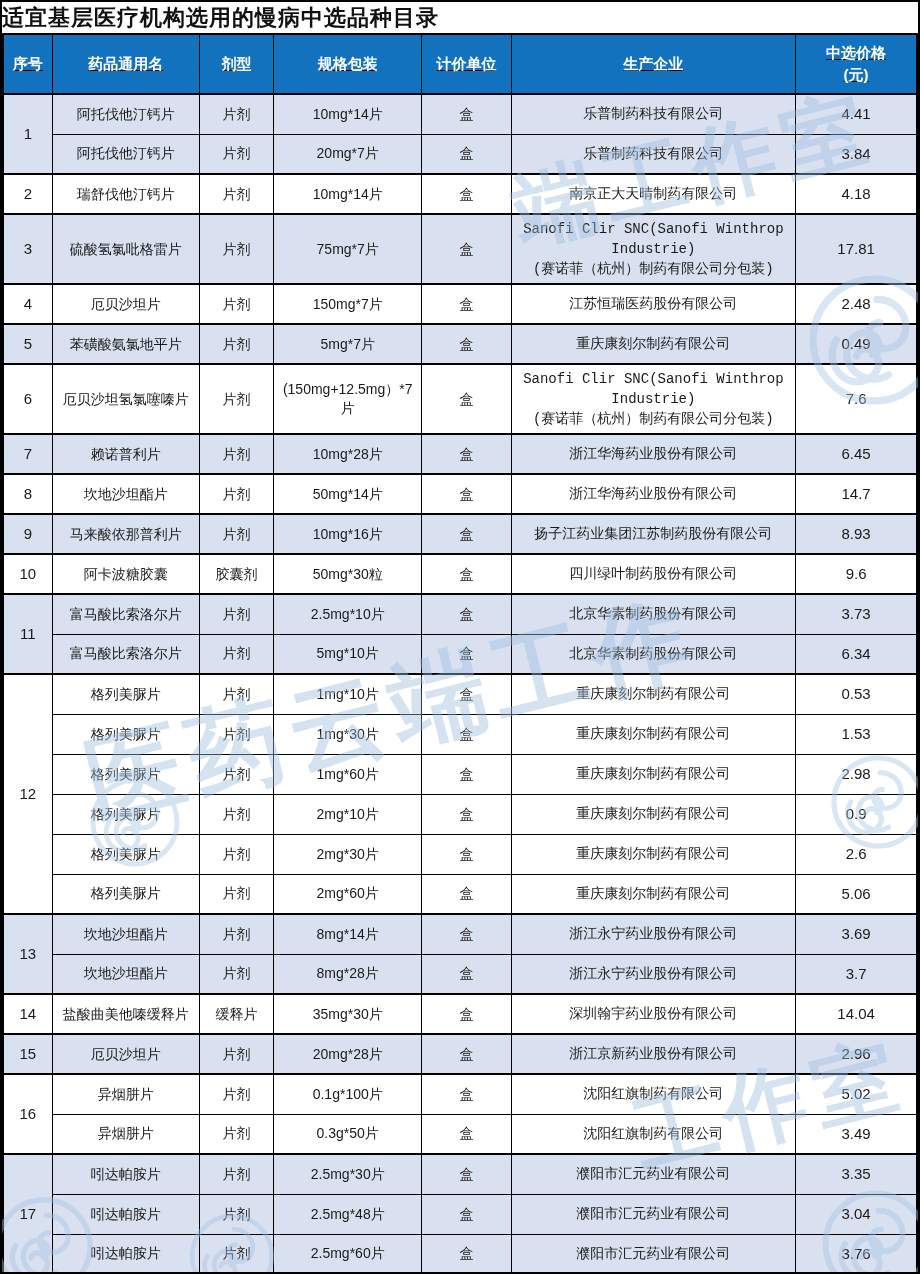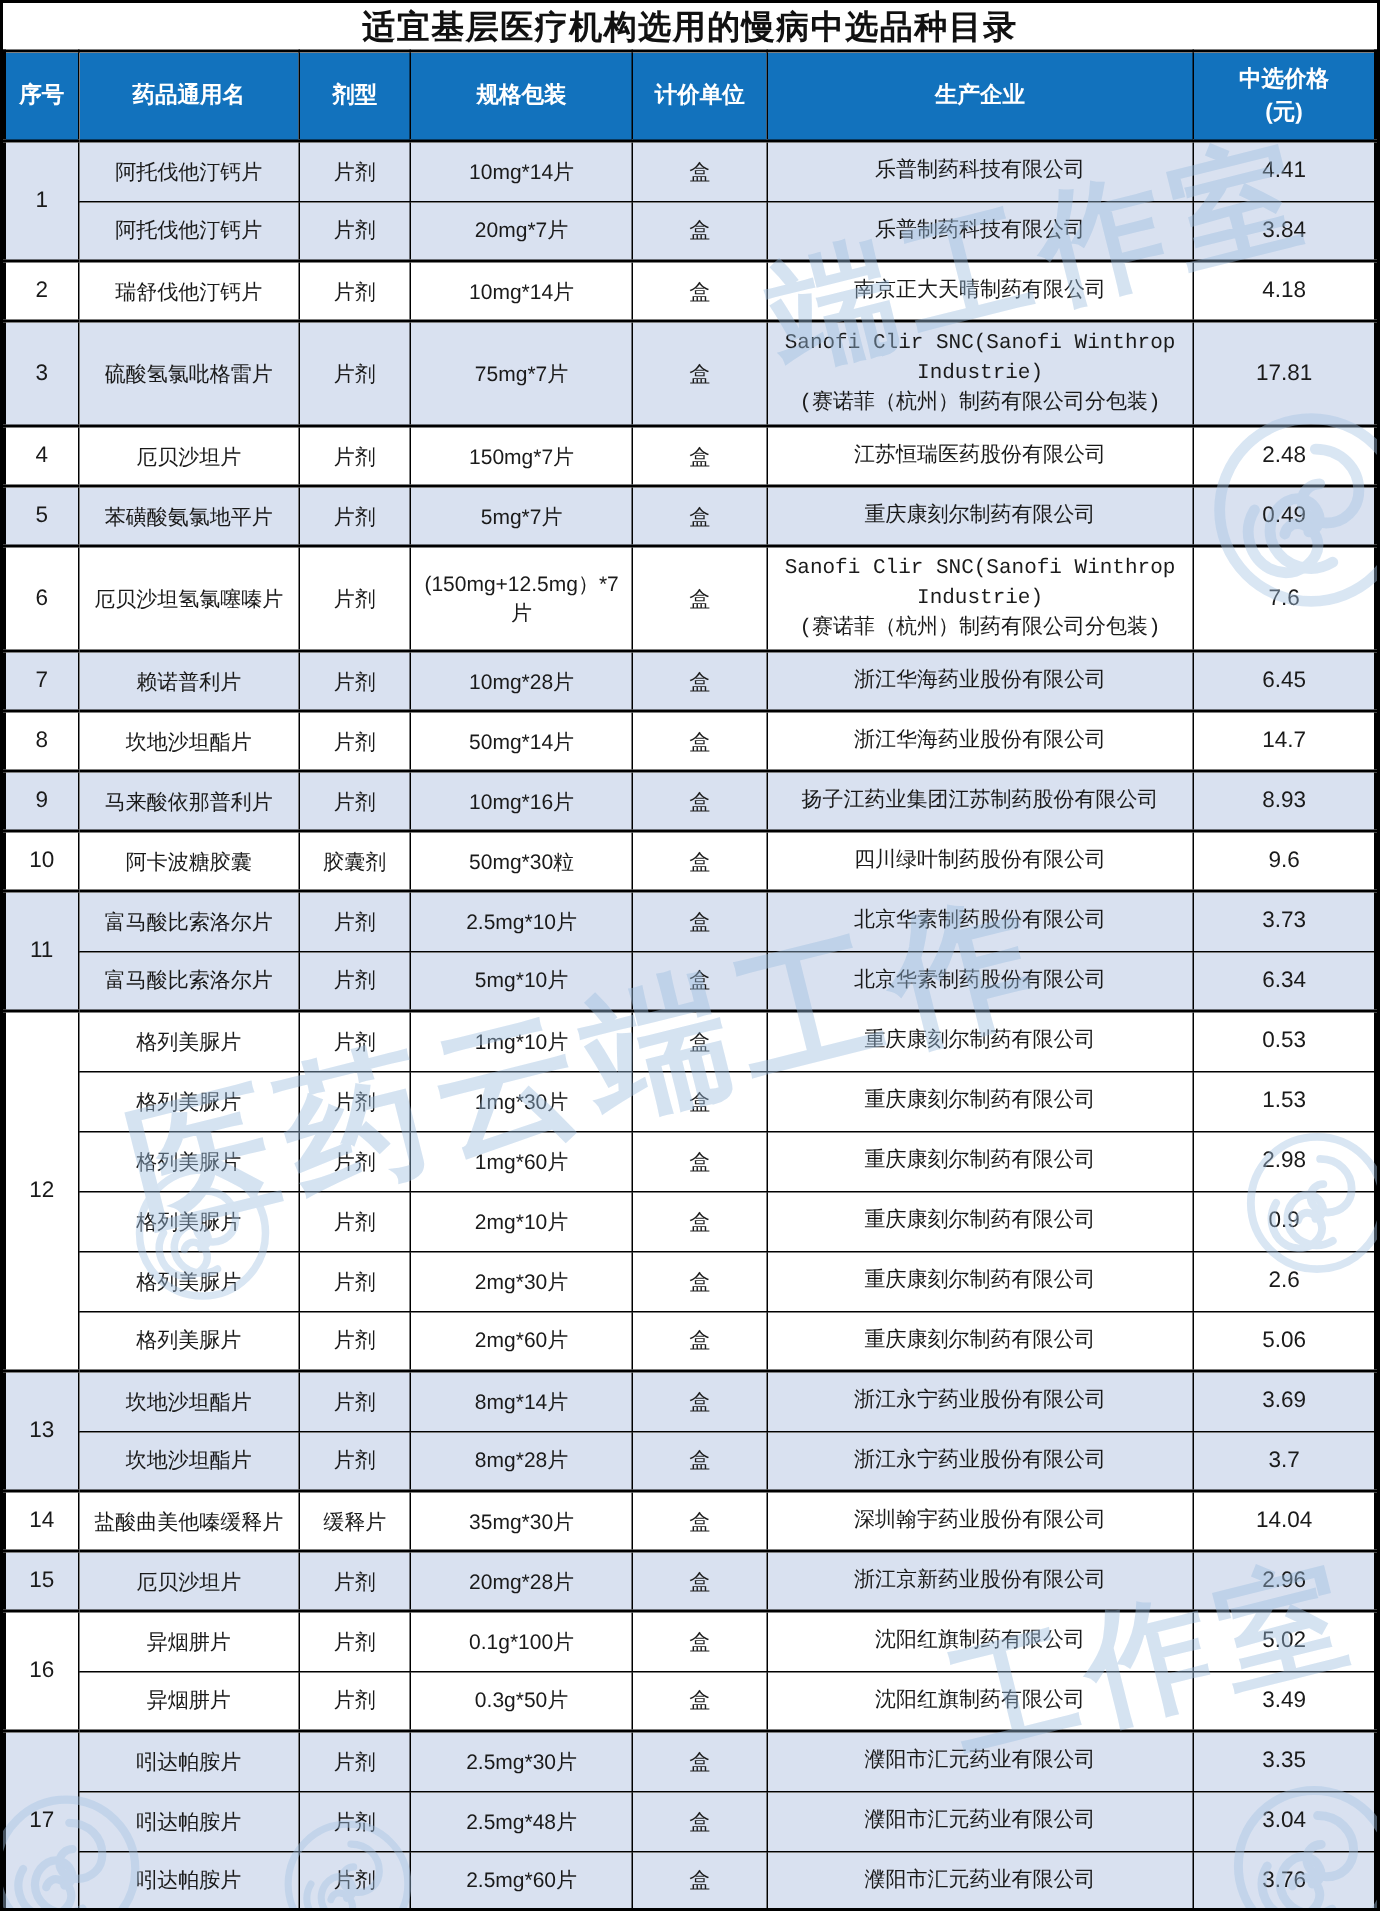--- a/index.html
+++ b/index.html
@@ -6,39 +6,38 @@
   body{font-family:"Liberation Sans","DejaVu Sans",sans-serif;}
   .sheet{
     position:relative;
     width:916px;height:1270px;
     border:2px solid #000;
     background:#fff;
     overflow:hidden;
   }
   .title{
     height:31px;line-height:31px;
-    text-align:center;
     font-size:22px;font-weight:bold;color:#111;
     letter-spacing:1px;
     background:#fff;
   }
   table.catalog{
     width:916px;
     border-collapse:collapse;
     table-layout:fixed;
     border:2px solid #000;
   }
   .catalog th,.catalog td{
     border:1px solid #000;
     text-align:center;
     vertical-align:middle;
     padding:1px 2px;
     overflow:hidden;
   }
-  .catalog thead tr{height:60px;}
+  .catalog thead tr{height:60px;text-decoration:underline;}
   .catalog th{
     background:#1272BD;
     color:#fff;
     font-size:15px;
     font-weight:bold;
     white-space:pre-line;
     line-height:1.5;
   }
   .catalog tbody tr{height:40px;}
   .catalog tbody tr.tall{height:70px;}

